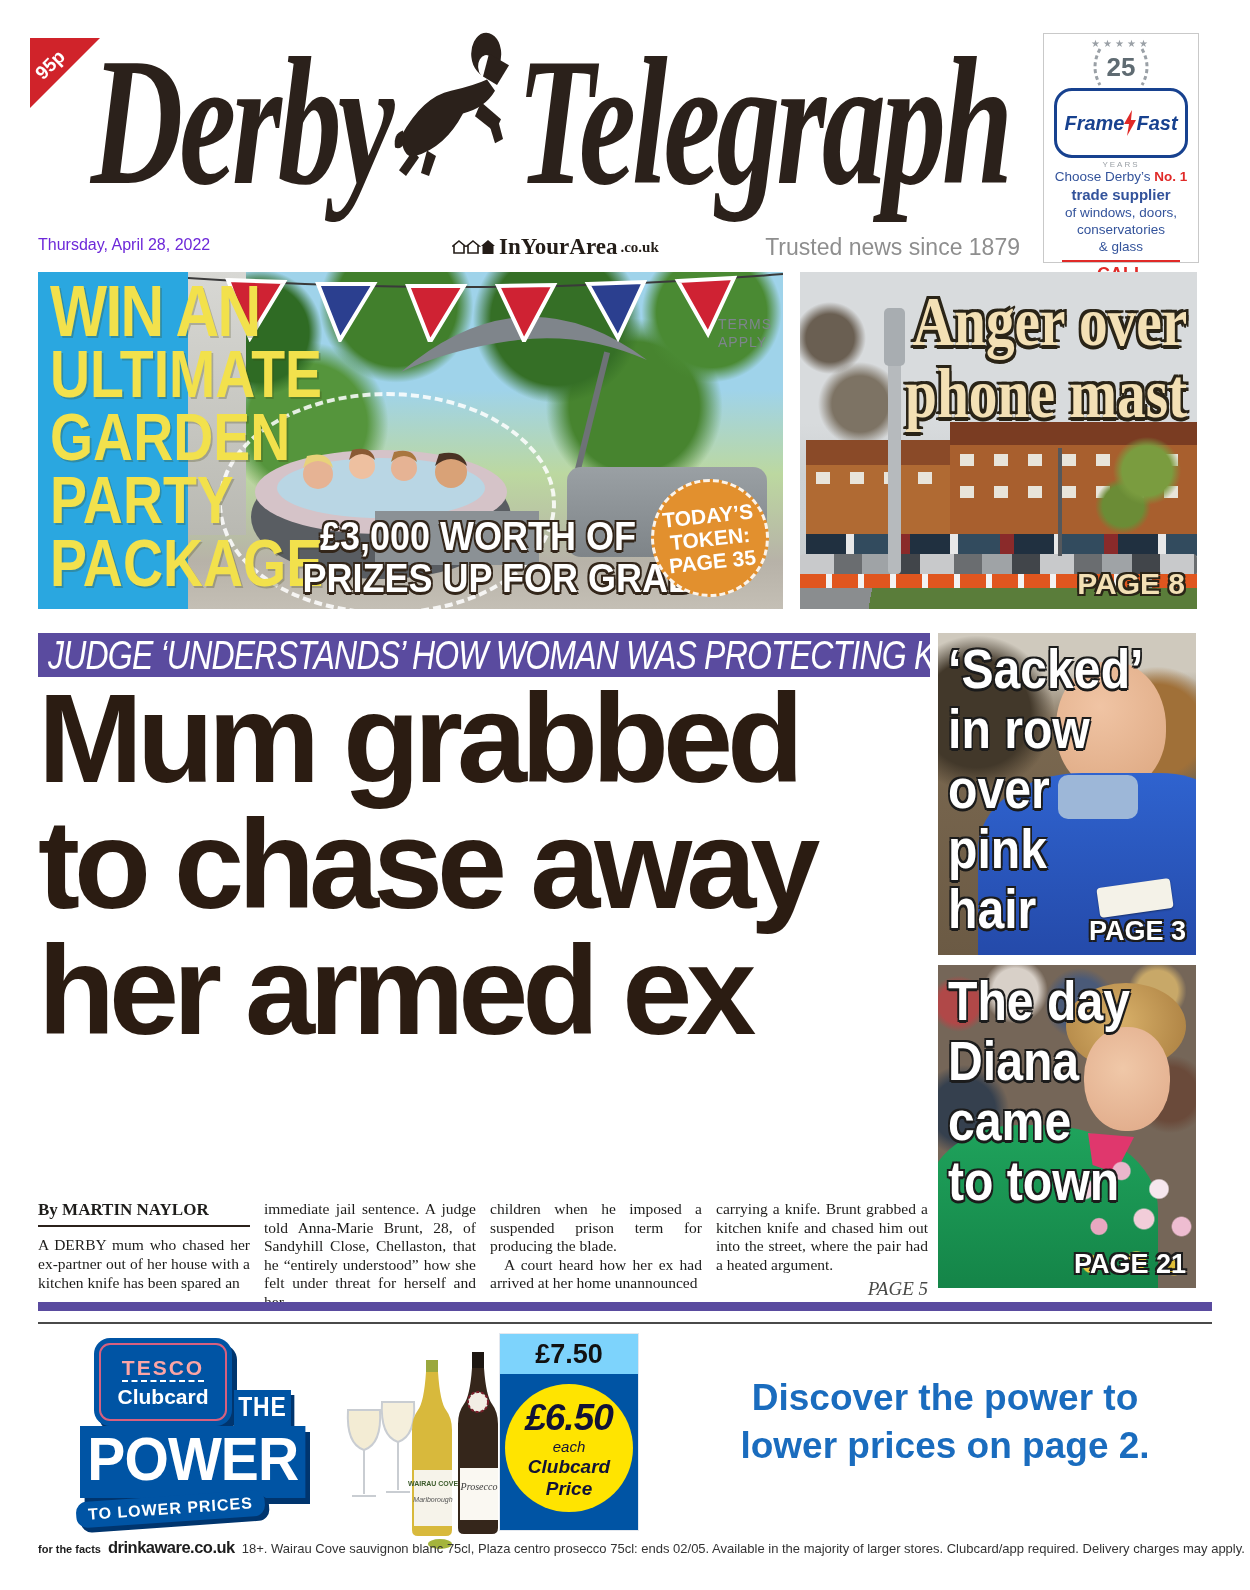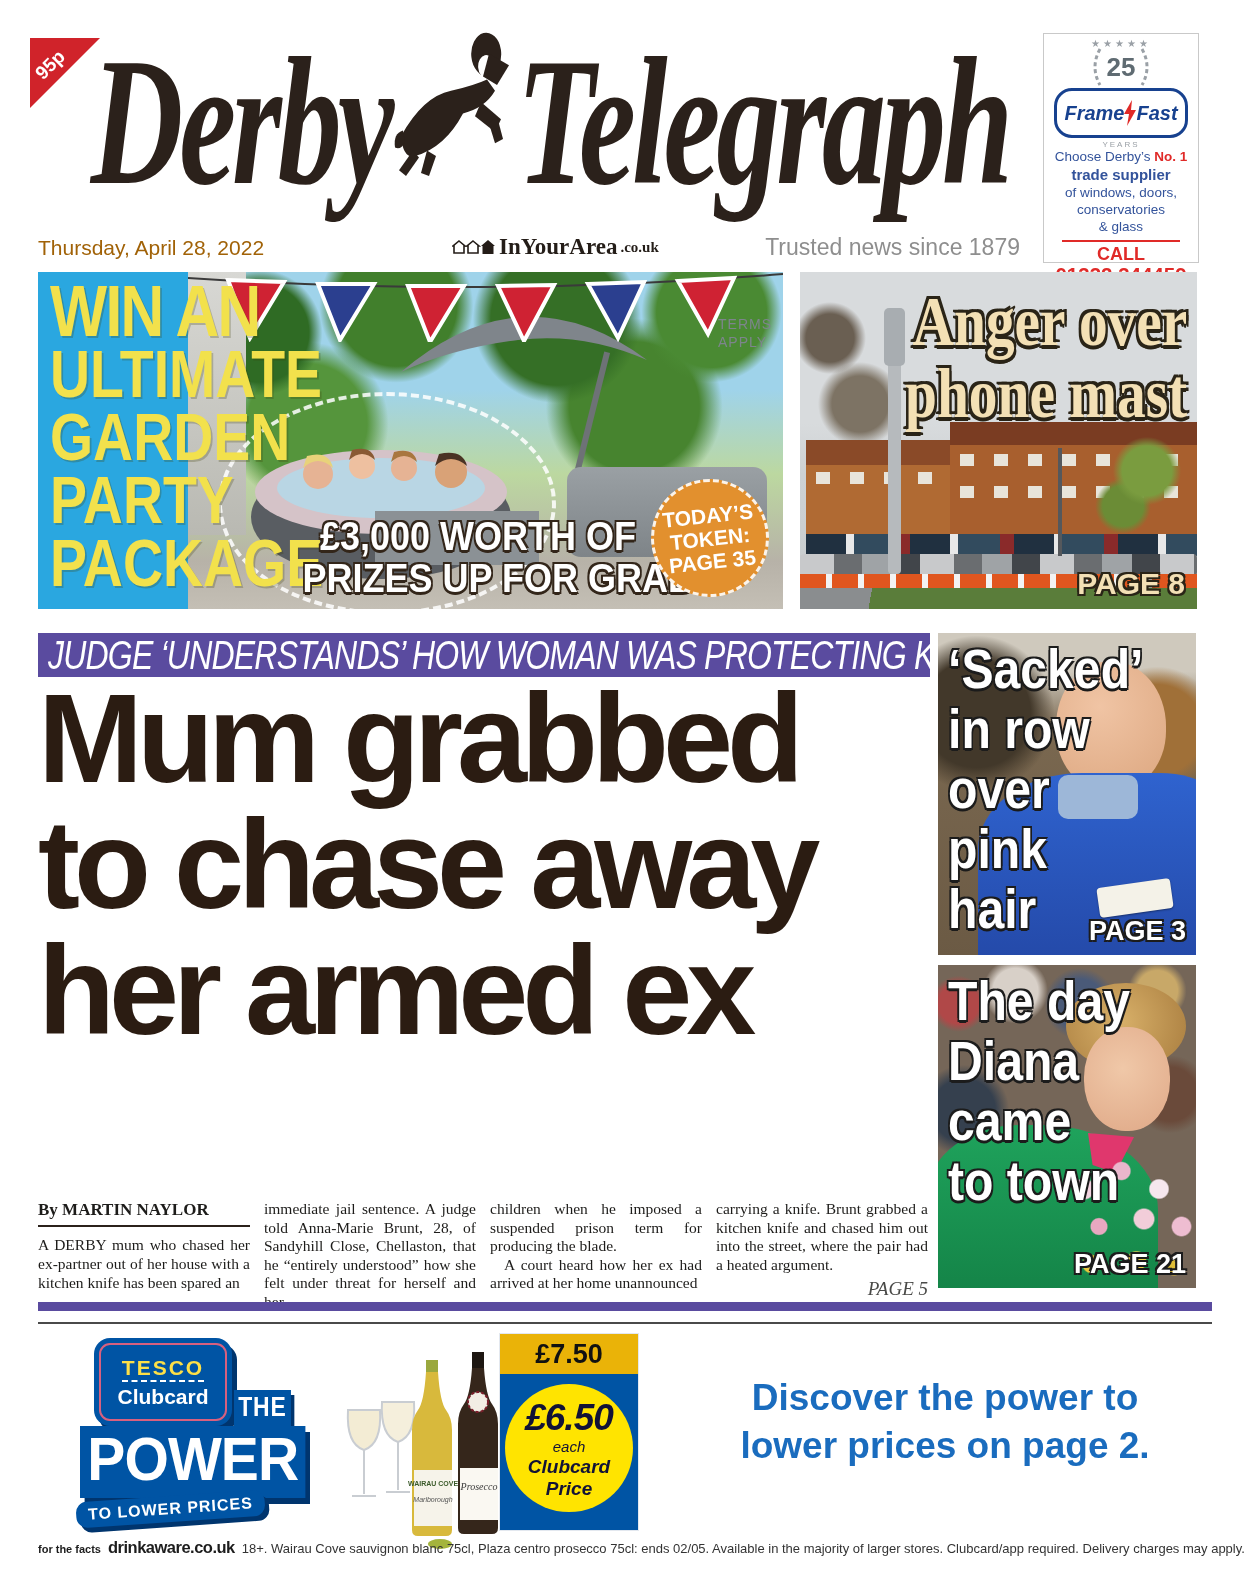--- a/index.html
+++ b/index.html
@@ -10,34 +10,34 @@
   
   .price-tri{left:30px;top:38px;width:70px;height:70px;background:#d0232a;
              clip-path:polygon(0 0,100% 0,0 100%);}
   .price-tri span{position:absolute;left:4px;top:16px;transform:rotate(-45deg);
              color:#fff;font-weight:bold;font-size:19px;}
   .mast-title{left:60px;top:22px;width:980px;height:200px;display:flex;align-items:center;
              justify-content:center;font-family:"Liberation Serif",serif;font-style:italic;
              font-weight:bold;color:#2b211b;font-size:128px;letter-spacing:-4px;
              transform:scaleY(1.42);transform-origin:center;white-space:nowrap;}
   .mast-title .ram{margin:0 6px 28px 2px;}
-  .dateline{top:236px;font-size:21px;color:#a16207;}
+  .dateline{top:236px;font-size:16px;color:#6d28d9;}
   .iya{left:452px;top:234px;display:flex;align-items:center;gap:3px;color:#241d18;justify-content:center;}
   .iya .nm{font-family:"Liberation Serif",serif;font-weight:bold;font-size:23px;}
   .iya .co{font-family:"Liberation Serif",serif;font-weight:bold;font-size:15px;}
   .trusted{left:740px;top:234px;width:280px;text-align:right;font-size:23px;color:#8e8e8e;}
 
   
   .ff{left:1043px;top:33px;width:154px;height:228px;background:#fff;border:1px solid #c9c9c9;
       display:flex;flex-direction:column;align-items:center;font-family:"Liberation Sans",sans-serif;}
   .ff .stars{color:#9aa0a6;font-size:10px;letter-spacing:3px;margin-top:4px;}
   .ff .laurel{display:flex;align-items:center;gap:4px;margin-top:-2px;}
   .ff .n25{font-size:26px;font-weight:bold;color:#5f6b72;}
   .ff .pill{display:flex;align-items:center;border:3px solid #17418f;border-radius:18px;
-      padding:9px 7px;margin-top:1px;font-style:italic;font-weight:bold;color:#17418f;font-size:20px;}
+      padding:19px 7px;margin-top:1px;font-style:italic;font-weight:bold;color:#17418f;font-size:20px;}
   .ff .yrs{font-size:8px;color:#9aa0a6;letter-spacing:2px;margin-top:2px;}
   .ff .t{color:#33539b;font-size:13.5px;line-height:1.25;text-align:center;}
   .ff .no1{color:#e02a28;font-weight:bold;}
   .ff .bold{font-weight:bold;font-size:15px;}
   .ff .rule{width:118px;border-top:2px solid #e02a28;margin:5px 0 3px;}
   .ff .call{color:#e02a28;font-weight:bold;font-size:18px;line-height:1;}
   .ff .phone{color:#e02a28;font-weight:bold;font-size:20.5px;line-height:1.15;}
   .ff .bar{margin-top:auto;width:100%;height:7px;background:#cf3a3a;}
 
   
@@ -179,34 +179,34 @@
   .prule{left:38px;top:1302px;width:1174px;height:9px;background:#5a4b9f;}
   .thinrule{left:38px;top:1322px;width:1174px;height:2px;background:#4a4a4a;}
 
   
   .tesco{left:38px;top:1332px;width:1174px;height:196px;}
   .tlogo{position:absolute;left:28px;top:2px;width:230px;height:192px;}
   .tcard{position:absolute;left:28px;top:4px;width:138px;height:88px;background:#0054a4;
      border-radius:16px;box-shadow:5px 6px 0 #00356e;display:flex;flex-direction:column;
      align-items:center;justify-content:center;}
   .tcard .inner{position:absolute;inset:5px;border:2px solid #d8607f;border-radius:11px;}
-  .tcard .tesco-w{color:#fde047;font-weight:bold;font-size:21px;letter-spacing:2px;
+  .tcard .tesco-w{color:#fca5a5;font-weight:bold;font-size:21px;letter-spacing:2px;
      border-bottom:2px dashed #fff;padding-bottom:2px;line-height:1;}
   .tcard .club{color:#fff;font-weight:bold;font-size:21px;margin-top:4px;line-height:1;}
   .tthe{position:absolute;left:168px;top:56px;background:#0054a4;color:#fff;font-weight:bold;
      font-size:27px;padding:2px 5px 4px;box-shadow:4px 5px 0 #00356e;transform:scaleX(.85);
      transform-origin:left center;letter-spacing:1px;}
   .tpower{position:absolute;left:14px;top:92px;background:#0054a4;color:#fff;font-weight:bold;
      font-size:62px;line-height:1;padding:2px 8px 8px;letter-spacing:-1px;box-shadow:5px 6px 0 #00356e;
      transform:scaleX(.92);transform-origin:left center;}
   .tbanner{position:absolute;left:10px;top:162px;background:#0054a4;color:#fff;font-weight:bold;
      font-size:16px;padding:4px 12px;border-radius:11px;transform:rotate(-4deg);
      box-shadow:4px 5px 0 #00356e;letter-spacing:1px;white-space:nowrap;}
   .glassware{position:absolute;left:292px;top:18px;}
-  .pricebox{position:absolute;left:462px;top:2px;width:138px;height:196px;background:#eab308;
+  .pricebox{position:absolute;left:462px;top:2px;width:138px;height:196px;background:#7dd3fc;
      box-shadow:0 0 0 1px #e3e8ef;}
   .was{height:40px;display:flex;align-items:center;justify-content:center;font-weight:bold;
      font-size:27px;color:#111;}
   .bluebox{position:relative;height:156px;background:#0054a4;}
   .ycircle{position:absolute;left:5px;top:10px;width:128px;height:128px;border-radius:50%;
      background:#ffe400;display:flex;flex-direction:column;align-items:center;justify-content:center;
      color:#121236;line-height:1;font-style:italic;}
   .ycircle .p{font-weight:bold;font-size:37px;letter-spacing:-1px;}
   .ycircle .e{font-size:15px;margin-top:3px;}
   .ycircle .c{font-weight:bold;font-size:19px;margin-top:3px;}

